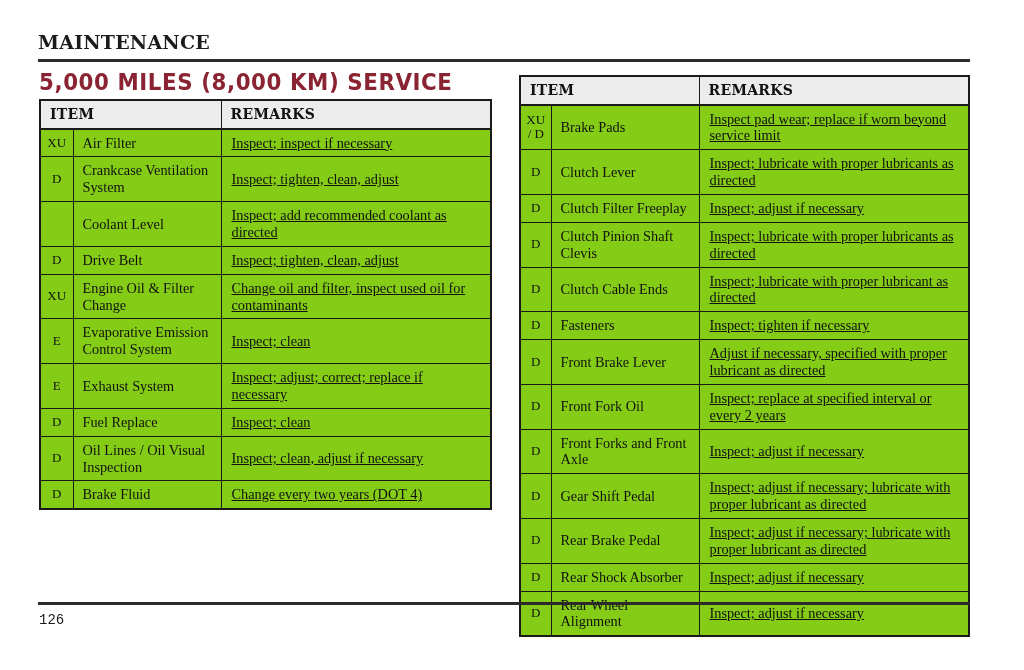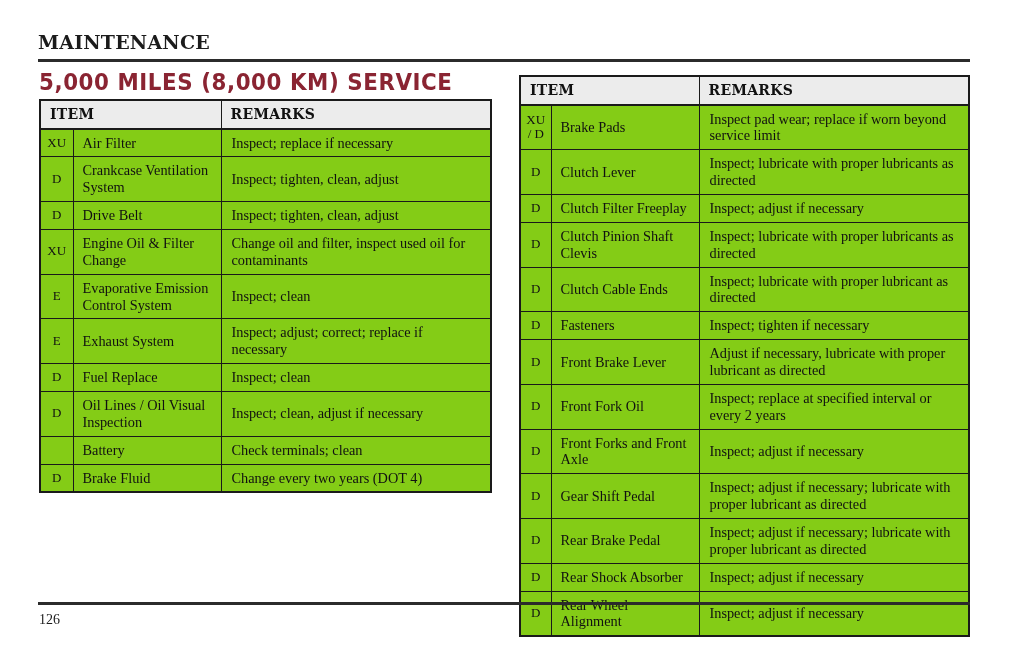--- a/index.html
+++ b/index.html
@@ -107,20 +107,21 @@
     font-size: 13px;
     padding: 4px 2px;
     line-height: 1.14;
     white-space: pre-line;
   }
   td.item-cell {
     padding: 5px 8px 5px 9px;
   }
   td.remarks-cell {
     padding: 5px 9px 5px 10px;
+    text-decoration: underline;
   }
 
   
   #table-left col.c-code    { width: 33px; }
   #table-left col.c-item    { width: 148px; }
   #table-left col.c-remarks { width: 270px; }
 
   
   #table-right col.c-code    { width: 31px; }
   #table-right col.c-item    { width: 148px; }
@@ -132,21 +133,21 @@
     left: 38px;
     top: 602px;
     width: 932px;
     height: 3px;
     background: #2b2b2b;
   }
   .page-number {
     position: absolute;
     left: 39px;
     top: 612px;
-    font-family: Liberation Serif, serif;
+    font-family: Liberation Mono, monospace;
     font-size: 14px;
     color: #1b1b1b;
   }
 </style>
 </head>
 <body>
 
 <div class="page">
 
   <div class="running-head">
@@ -165,26 +166,31 @@
     <thead>
       <tr>
         <th colspan="2">ITEM</th>
         <th>REMARKS</th>
       </tr>
     </thead>
     <tbody>
         <tr>
           <td class="code-cell">XU</td>
           <td class="item-cell">Air Filter</td>
-          <td class="remarks-cell">Inspect; replace if necessary</td>
+          <td class="remarks-cell">Inspect; inspect if necessary</td>
         </tr>
         <tr>
           <td class="code-cell">D</td>
           <td class="item-cell">Crankcase Ventilation System</td>
           <td class="remarks-cell">Inspect; tighten, clean, adjust</td>
+        </tr>
+        <tr>
+          <td class="code-cell"></td>
+          <td class="item-cell">Coolant Level</td>
+          <td class="remarks-cell">Inspect; add recommended coolant as directed</td>
         </tr>
         <tr>
           <td class="code-cell">D</td>
           <td class="item-cell">Drive Belt</td>
           <td class="remarks-cell">Inspect; tighten, clean, adjust</td>
         </tr>
         <tr>
           <td class="code-cell">XU</td>
           <td class="item-cell">Engine Oil &amp; Filter Change</td>
           <td class="remarks-cell">Change oil and filter, inspect used oil for contaminants</td>
@@ -201,25 +207,20 @@
         </tr>
         <tr>
           <td class="code-cell">D</td>
           <td class="item-cell">Fuel Replace</td>
           <td class="remarks-cell">Inspect; clean</td>
         </tr>
         <tr>
           <td class="code-cell">D</td>
           <td class="item-cell">Oil Lines / Oil Visual Inspection</td>
           <td class="remarks-cell">Inspect; clean, adjust if necessary</td>
-        </tr>
-        <tr>
-          <td class="code-cell"></td>
-          <td class="item-cell">Battery</td>
-          <td class="remarks-cell">Check terminals; clean</td>
         </tr>
         <tr>
           <td class="code-cell">D</td>
           <td class="item-cell">Brake Fluid</td>
           <td class="remarks-cell">Change every two years (DOT 4)</td>
         </tr>
       </tbody>
   </table>
 
   <table class="svc-table" id="table-right">
@@ -262,21 +263,21 @@
           <td class="remarks-cell">Inspect; lubricate with proper lubricant as directed</td>
         </tr>
         <tr>
           <td class="code-cell">D</td>
           <td class="item-cell">Fasteners</td>
           <td class="remarks-cell">Inspect; tighten if necessary</td>
         </tr>
         <tr>
           <td class="code-cell">D</td>
           <td class="item-cell">Front Brake Lever</td>
-          <td class="remarks-cell">Adjust if necessary, lubricate with proper lubricant as directed</td>
+          <td class="remarks-cell">Adjust if necessary, specified with proper lubricant as directed</td>
         </tr>
         <tr>
           <td class="code-cell">D</td>
           <td class="item-cell">Front Fork Oil</td>
           <td class="remarks-cell">Inspect; replace at specified interval or every 2 years</td>
         </tr>
         <tr>
           <td class="code-cell">D</td>
           <td class="item-cell">Front Forks and Front Axle</td>
           <td class="remarks-cell">Inspect; adjust if necessary</td>

